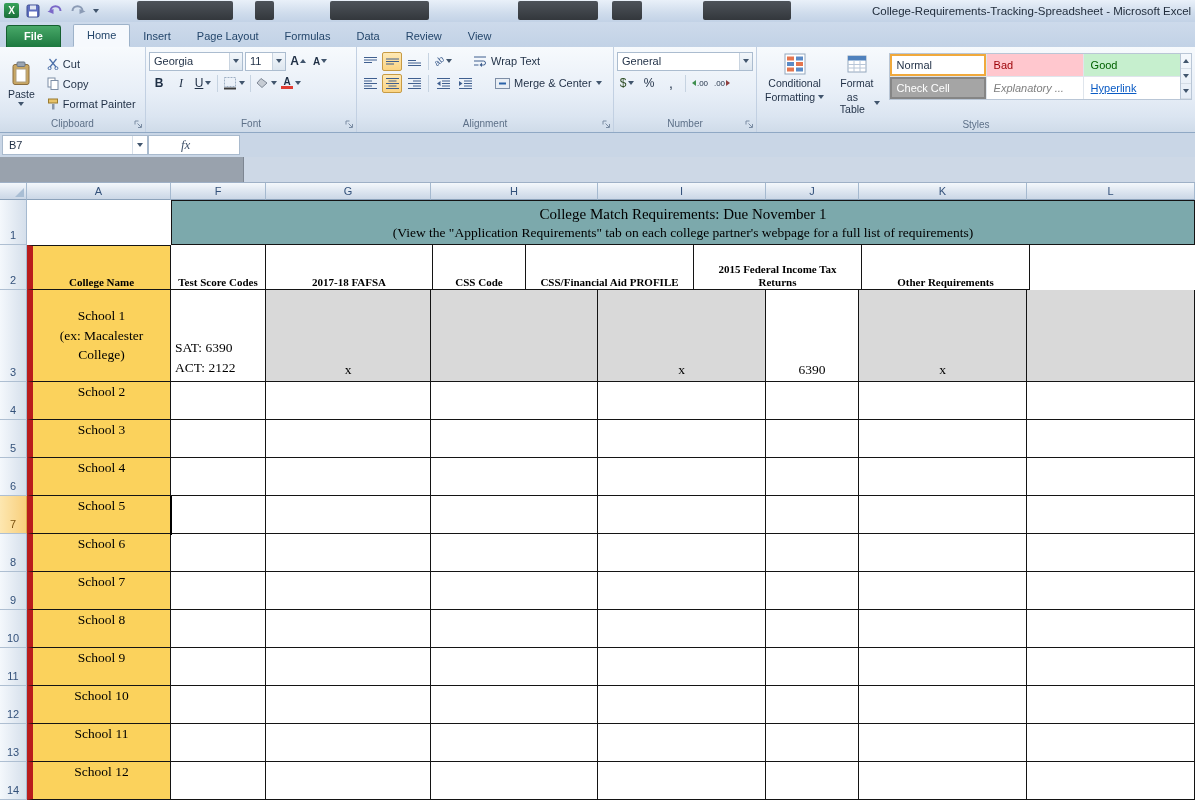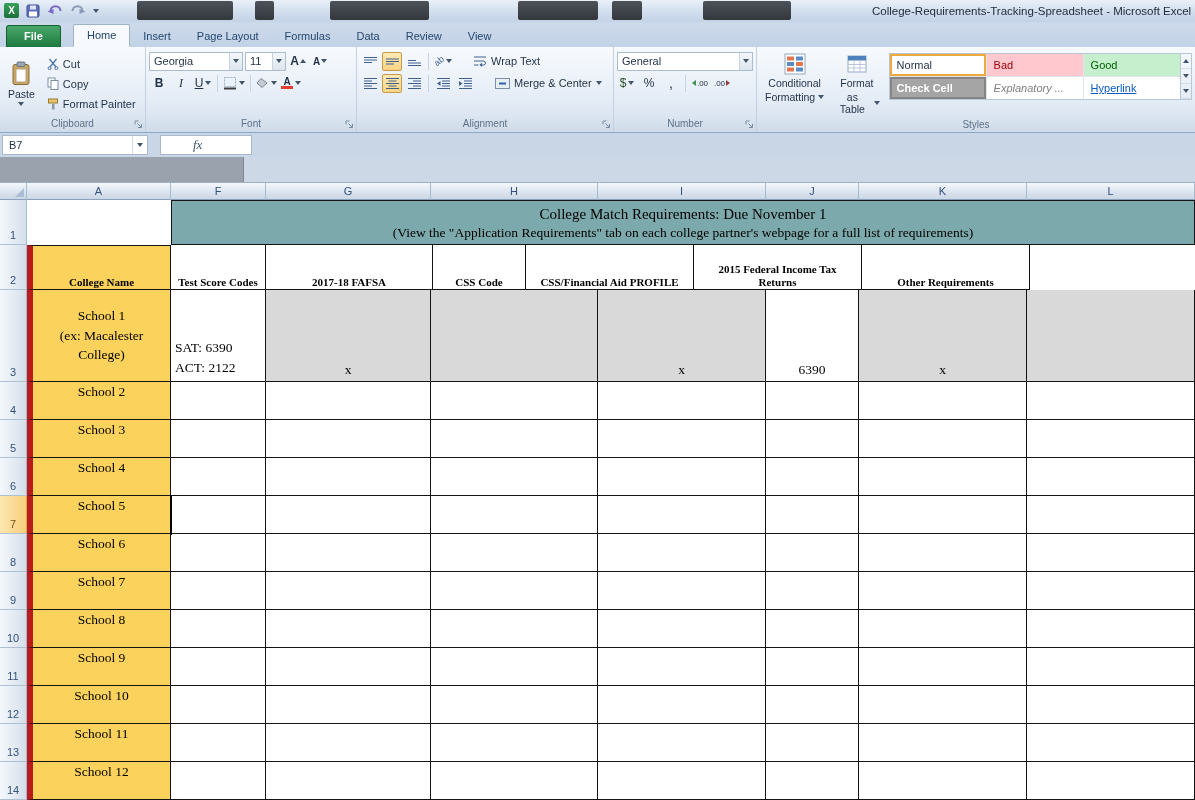--- a/index.html
+++ b/index.html
@@ -35,31 +35,31 @@
   .stack{display:flex;flex-direction:column;justify-content:center;gap:1px}
   .glyphB{font-weight:bold;font-size:12px}
   .glyphI{font-style:italic;font-family:"Liberation Serif",serif;font-size:12px}
   .glyphU{text-decoration:underline;font-size:12px}
   .colorbar{width:12px;height:3px;margin-top:-1px}
   .gallery{display:grid;grid-template-columns:repeat(3,96px);grid-auto-rows:22px;gap:1px;background:#dfe5ec;border:1px solid #b9c6d6;margin:3px 0 0 4px}
   .tile{background:#fff;display:flex;align-items:center;padding-left:7px;font-size:11px;cursor:pointer;white-space:nowrap;overflow:hidden}
   .tile.normal{box-shadow:inset 0 0 0 2px #f0a93c}
   .tile.bad{background:#ffc7ce;color:#9c0006}
   .tile.good{background:#c6efce;color:#006100}
-  .tile.check{background:#a5a5a5;color:#fff;font-weight:bold;box-shadow:inset 0 0 0 2px #858585}
+  .tile.check{background:#a5a5a5;color:#fff;font-weight:normal;box-shadow:inset 0 0 0 2px #858585}
   .tile.expl{color:#7f7f7f;font-style:italic}
   .tile.link{color:#0a5bc4;text-decoration:underline}
   .gscroll{width:12px;margin:3px 0 0 0;border:1px solid #b9c6d6;border-left:none;display:flex;flex-direction:column}
   .gscroll div{flex:1;display:flex;align-items:center;justify-content:center;border-bottom:1px solid #d5dde6;cursor:pointer}
   
   .frow{height:24px;background:#c9d6e6;display:flex;align-items:center;padding:2px 0 2px 2px}
   .namebox{width:146px;height:20px;background:#fff;border:1px solid #a9bacd;display:flex;align-items:center}
   .namebox .nv{flex:1;padding-left:6px}
   .nbdd{width:15px;height:100%;display:flex;align-items:center;justify-content:center;border-left:1px solid #d7dfe8;cursor:pointer}
-  .fxwrap{width:92px;height:20px;background:#fff;border:1px solid #a9bacd;margin-left:12px;display:flex;align-items:center;padding-left:32px;font-style:italic;font-family:"Liberation Serif",serif;font-size:13px;color:#44566d;cursor:pointer}
+  .fxwrap{width:92px;height:20px;background:#fff;border:1px solid #a9bacd;margin-left:0;display:flex;align-items:center;padding-left:32px;font-style:italic;font-family:"Liberation Serif",serif;font-size:13px;color:#44566d;cursor:pointer}
   .substrip{height:26px;background:#cdd8e6;border-bottom:1px solid #9eb0c6;position:relative}
   .substrip .dark{position:absolute;left:0;top:0;width:244px;height:100%;background:#99a2ad;border-right:1px solid #7d8692}
   
   .sheet{position:relative;background:#fff;font-family:"Liberation Serif",serif;color:#000}
   .srow{display:flex}
   .ch{background:linear-gradient(#f4f8fc,#dae3ee 60%,#cbd7e6);border-right:1px solid #a5b9cf;border-bottom:1px solid #8ca2ba;display:flex;align-items:center;justify-content:center;font-family:"Liberation Sans",sans-serif;font-size:11px;color:#33517a;cursor:pointer}
   .rh{background:linear-gradient(90deg,#f4f8fc,#d5dfeb);border-right:1px solid #a5b9cf;border-bottom:1px solid #aebfd2;display:flex;align-items:flex-end;justify-content:center;padding-bottom:3px;font-family:"Liberation Sans",sans-serif;font-size:11px;color:#33517a;cursor:pointer}
   .rh.hl{background:linear-gradient(90deg,#fde7b0,#f8cf7c);color:#7a5210;border-right:1px solid #d8a94e}
   .corner{position:relative}
   .corner:after{content:"";position:absolute;right:2px;bottom:2px;border-left:9px solid transparent;border-bottom:9px solid #a9bed4}

